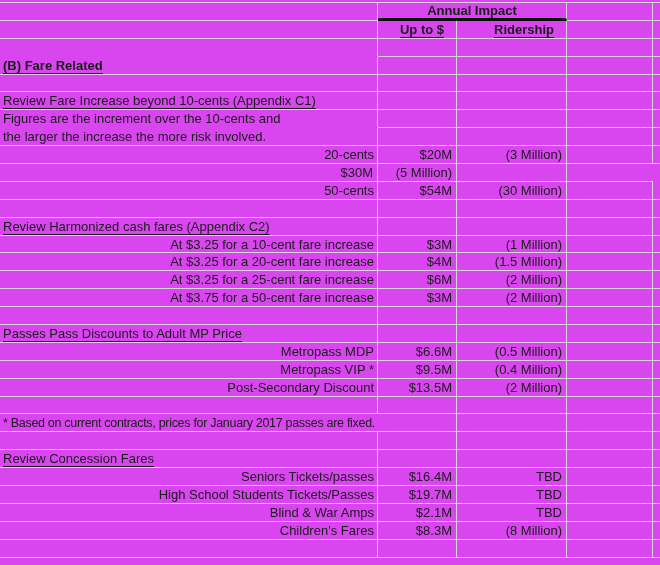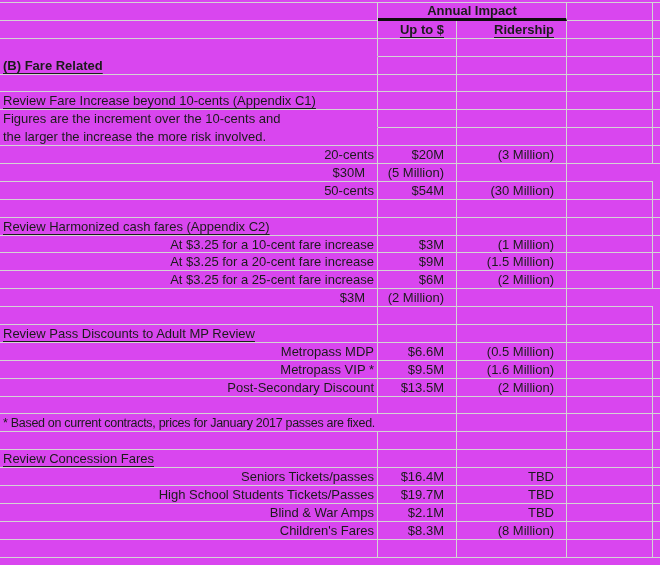--- a/index.html
+++ b/index.html
@@ -42,21 +42,21 @@
     justify-content:flex-end;padding-right:12px;
     font-weight:700;
     text-decoration:underline;
     text-underline-offset:3px;
   }
 
   
   .r-section .a{text-decoration:underline;text-underline-offset:3px;}
   .r-section_bold .a{font-weight:700;text-decoration:underline;text-underline-offset:3px;}
   .r-data .a{justify-content:flex-end;padding-left:16px;padding-right:3px;}
-  .r-data .b,.r-data .c{justify-content:flex-end;padding-right:12px;}
+  .r-data .b,.r-data .c{justify-content:flex-end;padding-right:4px;}
   .r-note .ab{font-size:12.5px;letter-spacing:-0.3px;}
 </style>
 </head>
 <body>
 
 <div class="sheet">
   <div class="spacer"></div>
 
   <div class="row header1">
     <div class="cell a"></div>
@@ -152,63 +152,64 @@
       </div>
       <div class="row r-data">
         <div class="cell a">At $3.25 for a 10-cent fare increase</div>
         <div class="cell b">$3M</div>
         <div class="cell c">(1 Million)</div>
         <div class="cell d"></div>
         <div class="cell e"></div>
       </div>
       <div class="row r-data">
         <div class="cell a">At $3.25 for a 20-cent fare increase</div>
-        <div class="cell b">$9M</div>
+        <div class="cell b">$4M</div>
         <div class="cell c">(1.5 Million)</div>
         <div class="cell d"></div>
         <div class="cell e"></div>
       </div>
       <div class="row r-data">
         <div class="cell a">At $3.25 for a 25-cent fare increase</div>
         <div class="cell b">$6M</div>
         <div class="cell c">(2 Million)</div>
         <div class="cell d"></div>
         <div class="cell e"></div>
       </div>
       <div class="row r-data">
+        <div class="cell a">At $3.75 for a 50-cent fare increase</div>
         <div class="cell b">$3M</div>
         <div class="cell c">(2 Million)</div>
         <div class="cell d"></div>
         <div class="cell e"></div>
       </div>
       <div class="row r-blank">
         <div class="cell a"></div>
         <div class="cell b"></div>
         <div class="cell c"></div>
         <div class="cell d"></div>
         <div class="cell e"></div>
       </div>
       <div class="row r-section">
-        <div class="cell a">Review Pass Discounts to Adult MP Review</div>
+        <div class="cell a">Passes Pass Discounts to Adult MP Price</div>
         <div class="cell b"></div>
         <div class="cell c"></div>
         <div class="cell d"></div>
         <div class="cell e"></div>
       </div>
       <div class="row r-data">
         <div class="cell a">Metropass MDP</div>
         <div class="cell b">$6.6M</div>
         <div class="cell c">(0.5 Million)</div>
         <div class="cell d"></div>
         <div class="cell e"></div>
       </div>
       <div class="row r-data">
         <div class="cell a">Metropass VIP *</div>
         <div class="cell b">$9.5M</div>
-        <div class="cell c">(1.6 Million)</div>
+        <div class="cell c">(0.4 Million)</div>
         <div class="cell d"></div>
         <div class="cell e"></div>
       </div>
       <div class="row r-data">
         <div class="cell a">Post-Secondary Discount</div>
         <div class="cell b">$13.5M</div>
         <div class="cell c">(2 Million)</div>
         <div class="cell d"></div>
         <div class="cell e"></div>
       </div>

